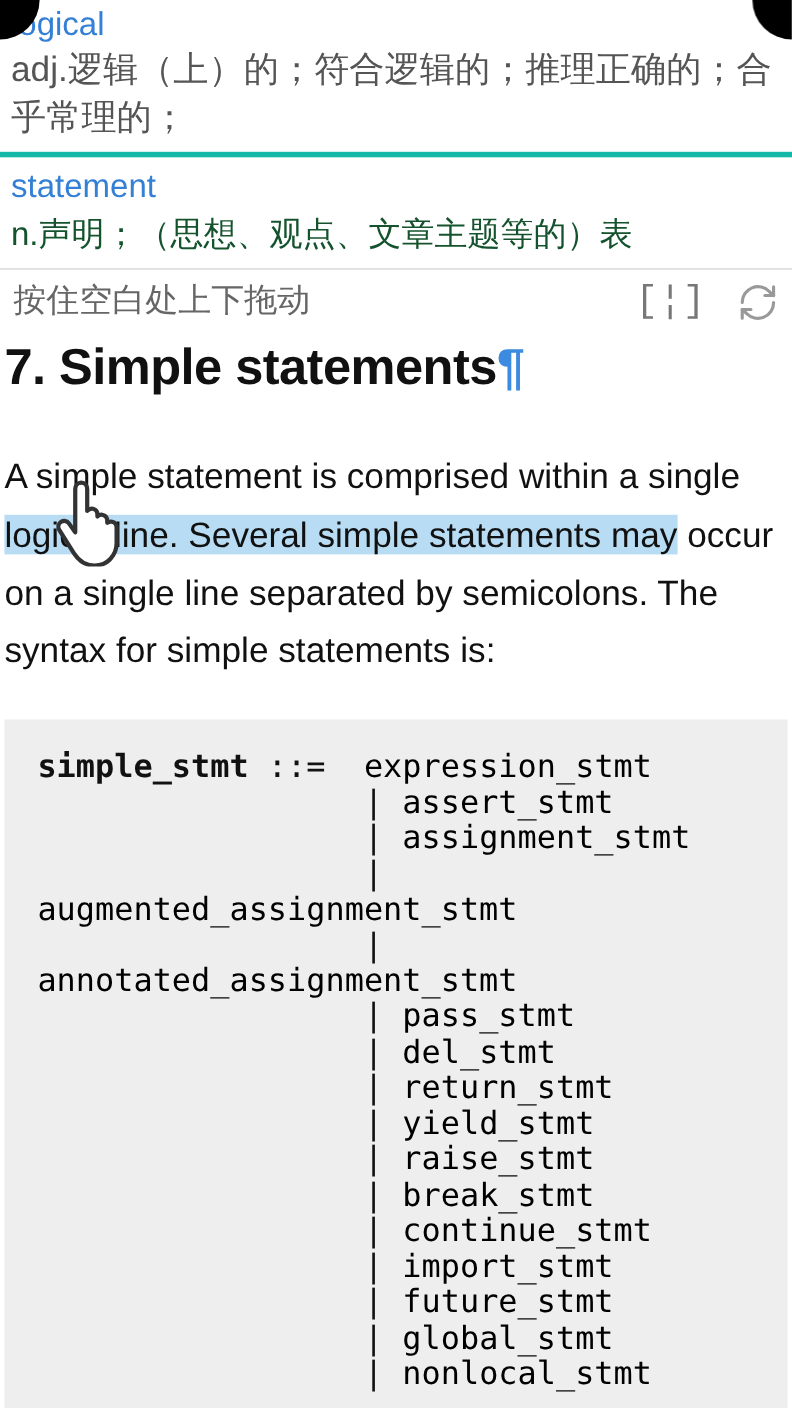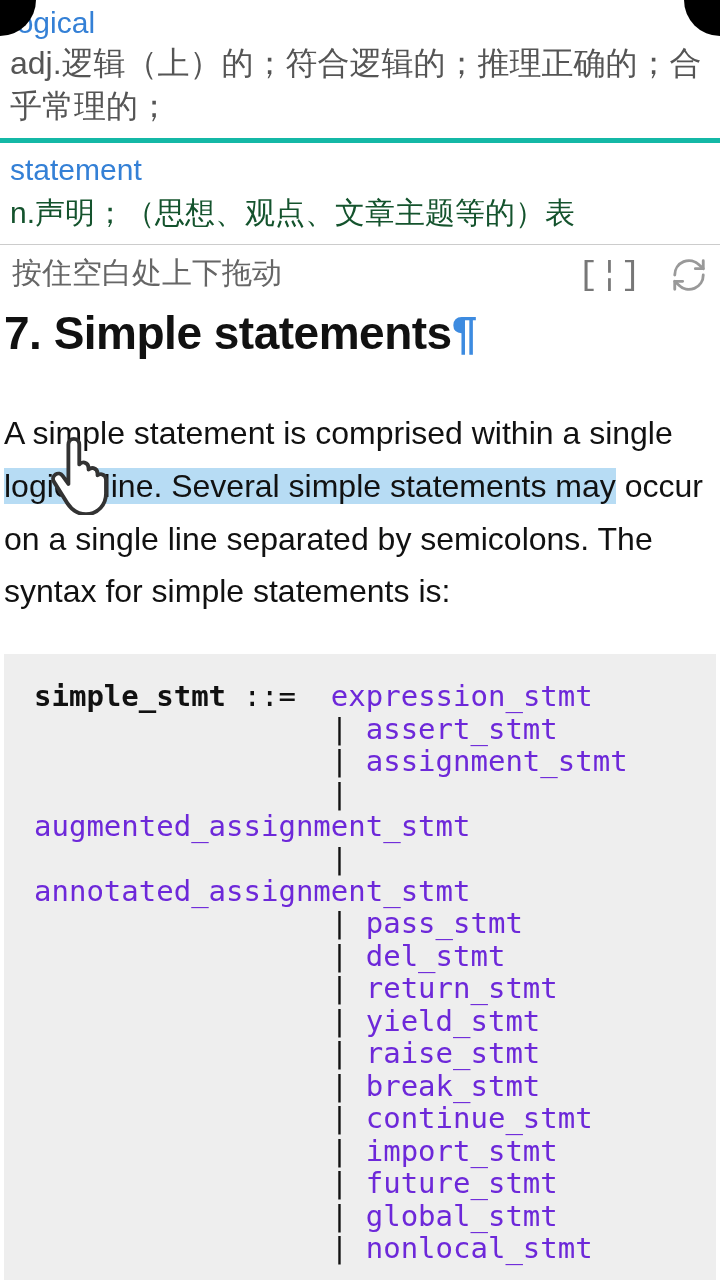--- a/index.html
+++ b/index.html
@@ -69,21 +69,21 @@
   pre.grammar {
     background: #eeeeee;
     margin: 20px 0 0 0;
     padding: 26px 30px 60px 30px;
     font-family: "Menlo", "Consolas", "DejaVu Sans Mono", monospace;
     font-size: 29px; line-height: 1.12;
     white-space: pre;
     overflow: hidden;
   }
   .kw { font-weight: 700; }
-  .nt { color: #6d28d9; }
+  .nt { color: #000000; }
 
   .corner-tl, .corner-tr {
     position: fixed; top: 0; width: 36px; height: 36px; background: #000;
   }
   .corner-tl { left: 0; border-bottom-right-radius: 36px; }
   .corner-tr { right: 0; border-bottom-left-radius: 36px; }
 </style>
 </head>
 <body>
 

